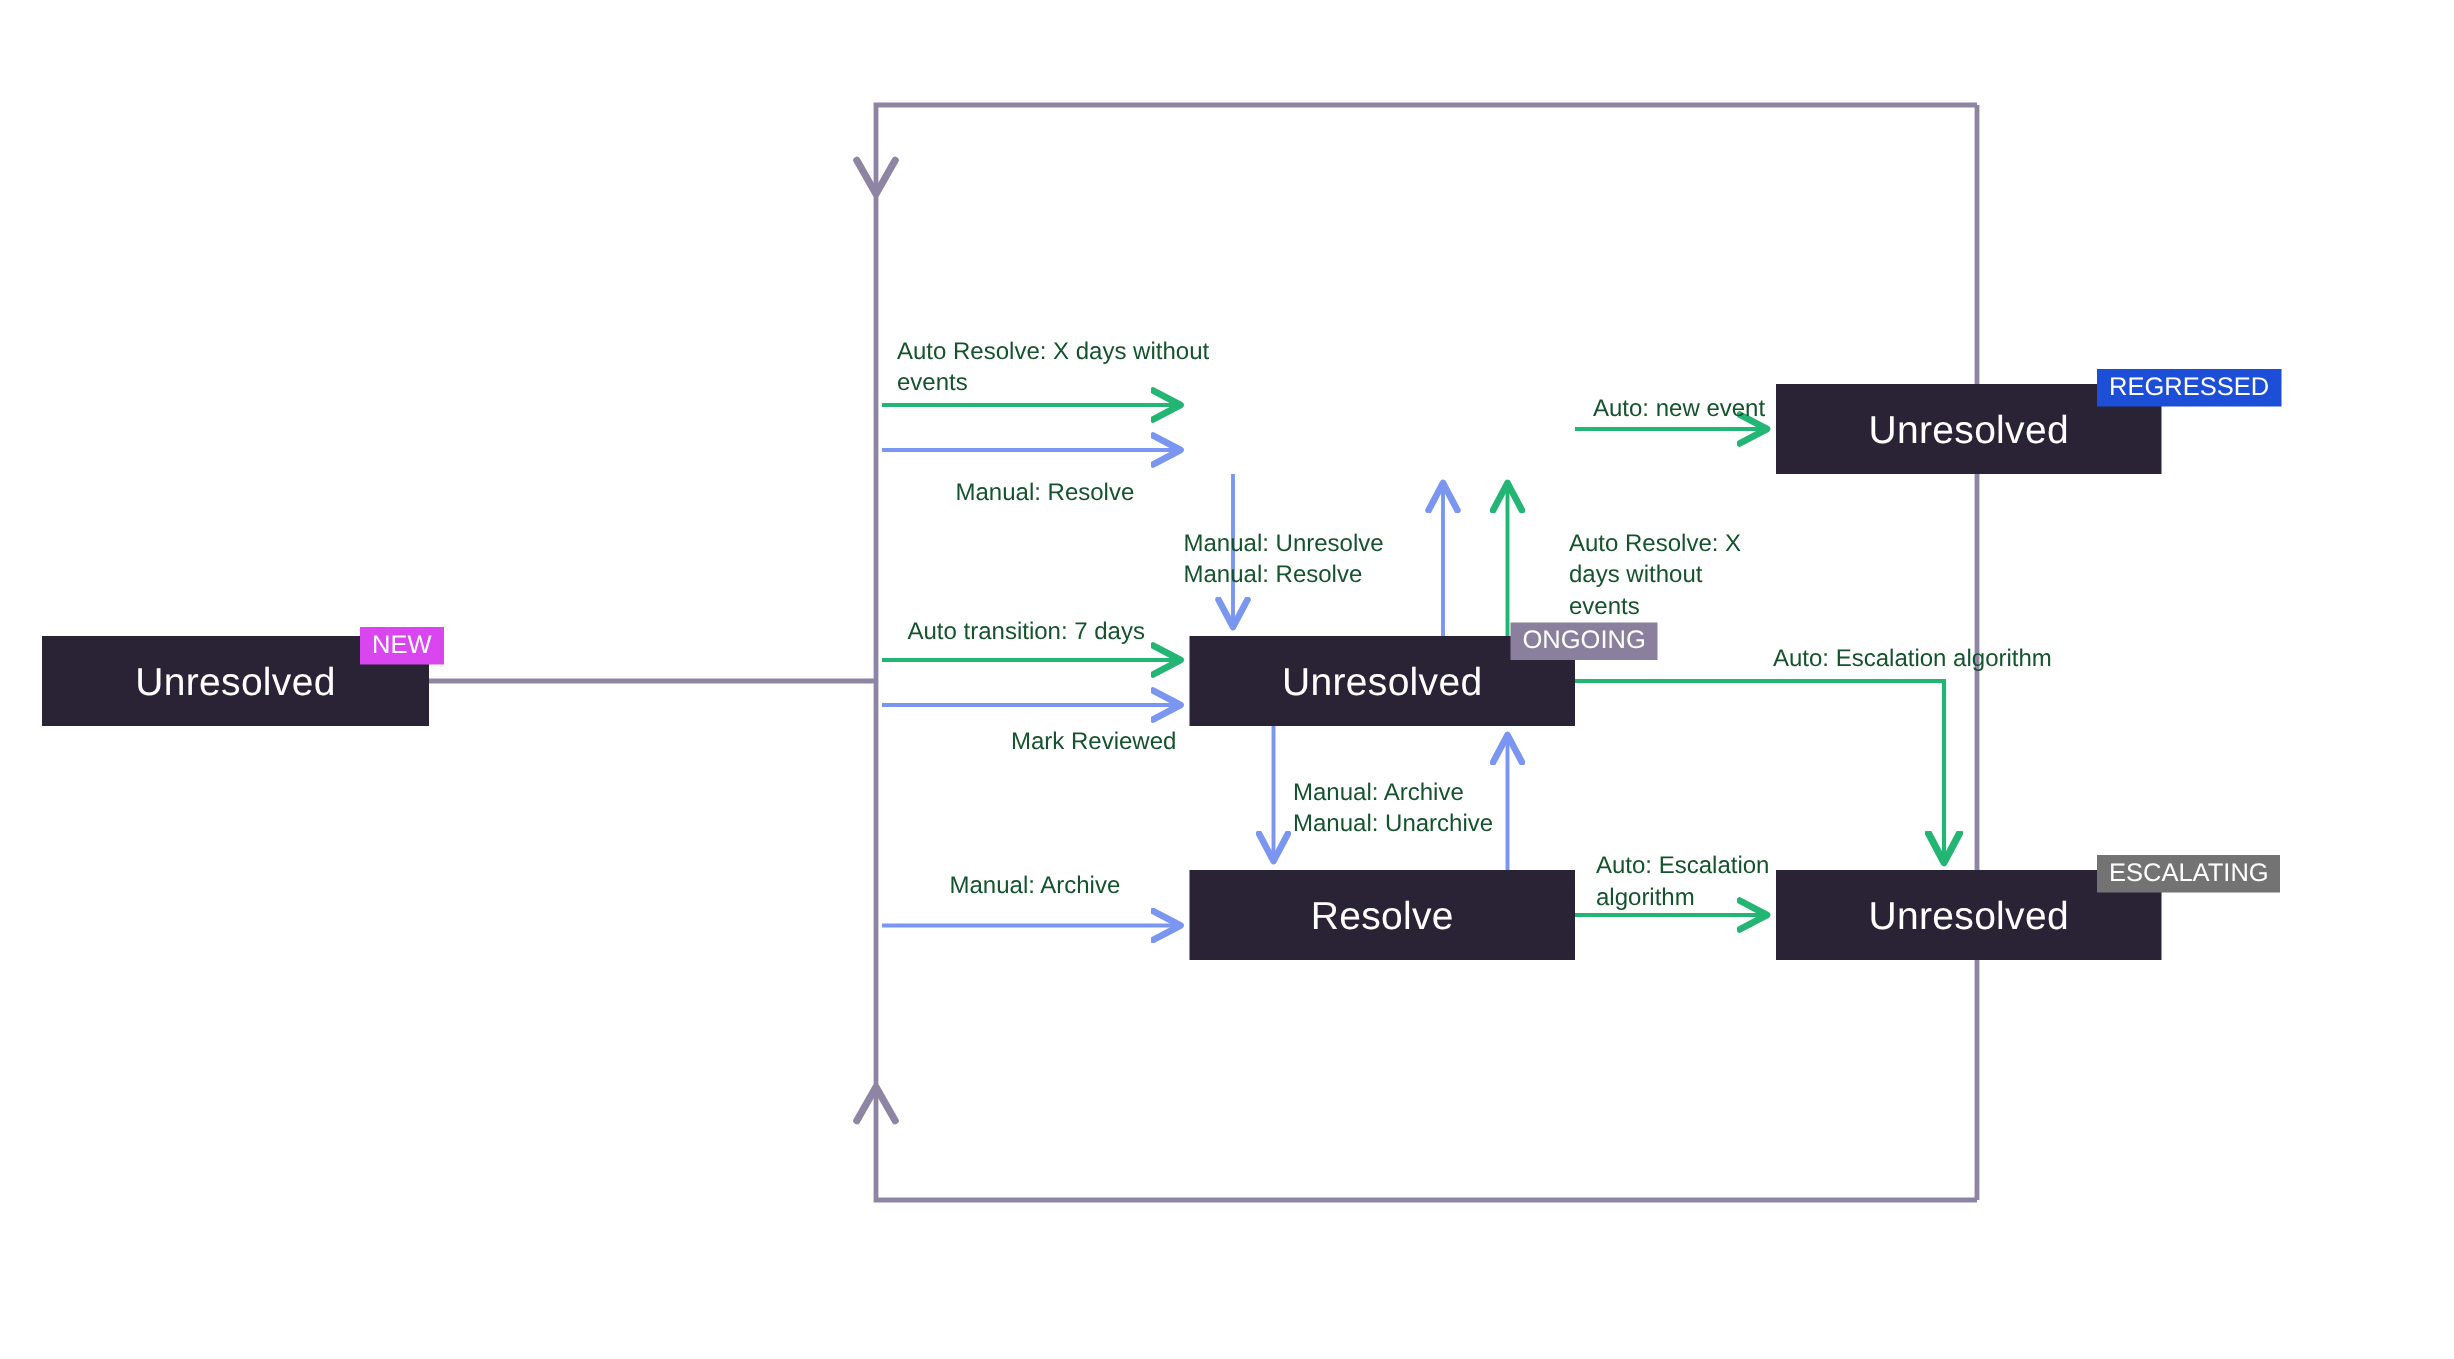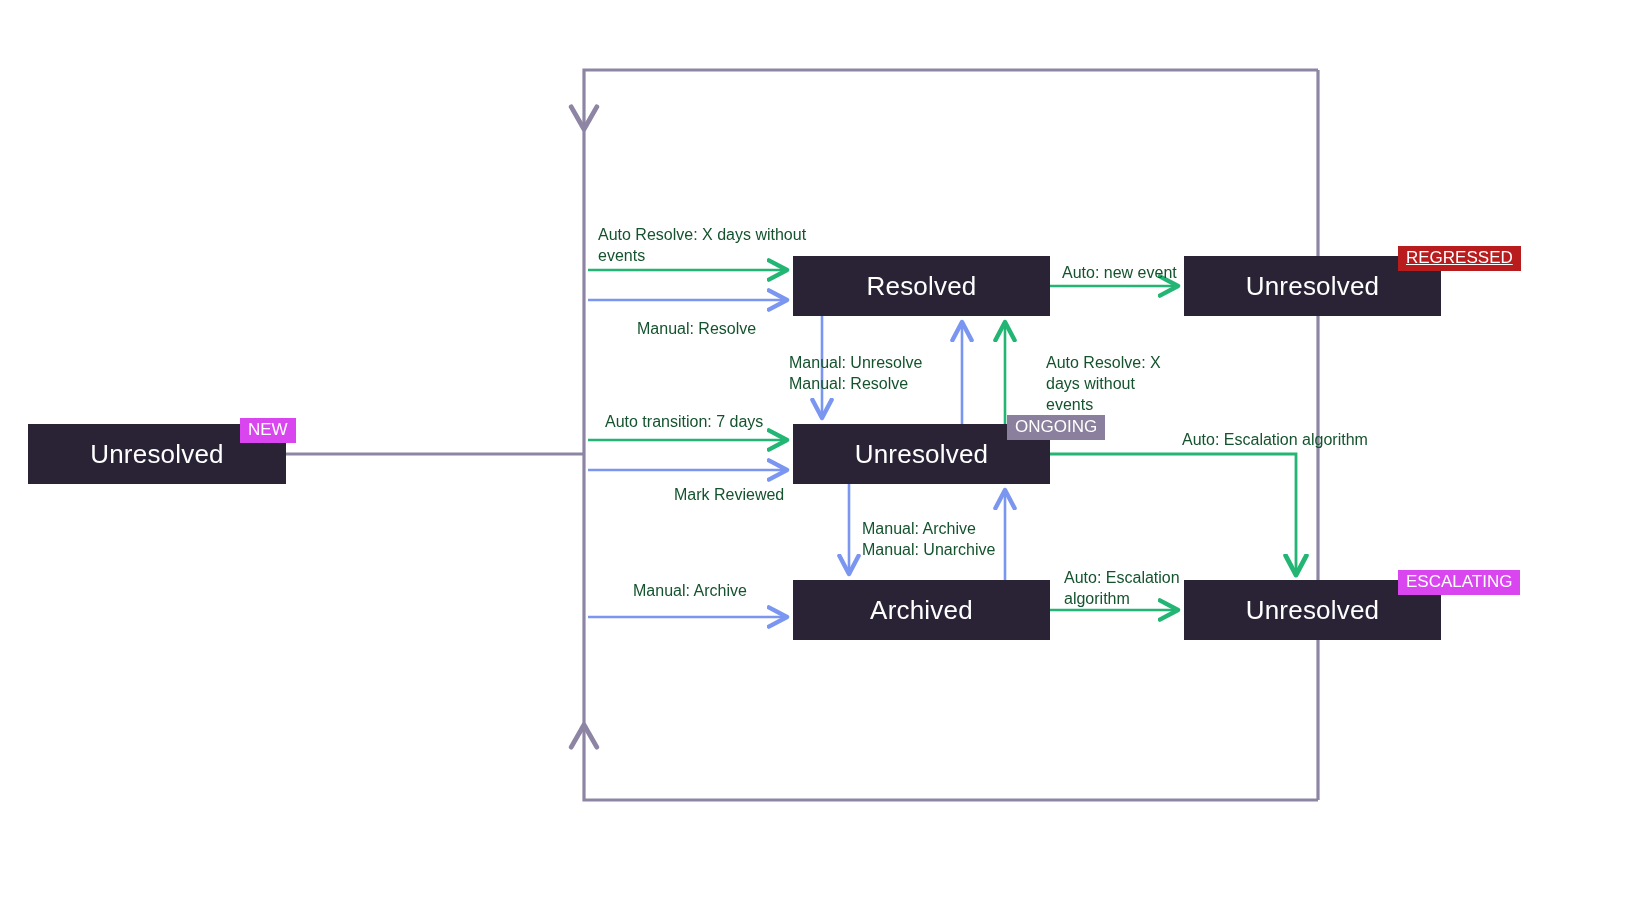--- a/index.html
+++ b/index.html
@@ -132,47 +132,44 @@
     </g>
     <g>
       <path d="M1005,580 L1005,491" fill="none" stroke="#7b96f0" stroke-width="2.6" marker-end="url(#ah-manual)"></path>
     </g>
   </svg>
 
   <div class="state-node" style="left:28px; top:424px; width:258px; height:60px;">
     <span>Unresolved</span>
   </div>
 
-  <div class="state-node" style="left:793px; top:256px; width:257px; height:60px;">
-    <span>Resolved</span>
-  </div>
 
   <div class="state-node" style="left:1184px; top:256px; width:257px; height:60px;">
     <span>Unresolved</span>
   </div>
 
   <div class="state-node" style="left:793px; top:424px; width:257px; height:60px;">
     <span>Unresolved</span>
   </div>
 
   <div class="state-node" style="left:793px; top:580px; width:257px; height:60px;">
-    <span>Archived</span>
+    <span>Resolve</span>
   </div>
 
   <div class="state-node" style="left:1184px; top:580px; width:257px; height:60px;">
     <span>Unresolved</span>
   </div>
 
   <div class="badge" style="left:240px; top:418px; background:#d946ef;">NEW</div>
 
-  <div class="badge" style="left:1398px; top:246px; background:#b91c1c;text-decoration:underline;">REGRESSED</div>
+  <div class="badge" style="left:1398px; top:246px; background:#1d4ed8;">REGRESSED</div>
 
   <div class="badge" style="left:1007px; top:415px; background:#8a7f9c;">ONGOING</div>
 
-  <div class="badge" style="left:1398px; top:570px; background:#d946ef;">ESCALATING</div>
+  <div class="badge" style="left:1398px; top:570px; background:#737373;">ESCALATING</div>
 
   <div class="edge-label" style="left:598px; top:224px;">Auto Resolve: X days without
 events</div>
 
   <div class="edge-label" style="left:637px; top:318px;">Manual: Resolve</div>
 
   <div class="edge-label" style="left:1062px; top:262px;">Auto: new event</div>
 
   <div class="edge-label" style="left:789px; top:352px;">Manual: Unresolve
 Manual: Resolve</div>

